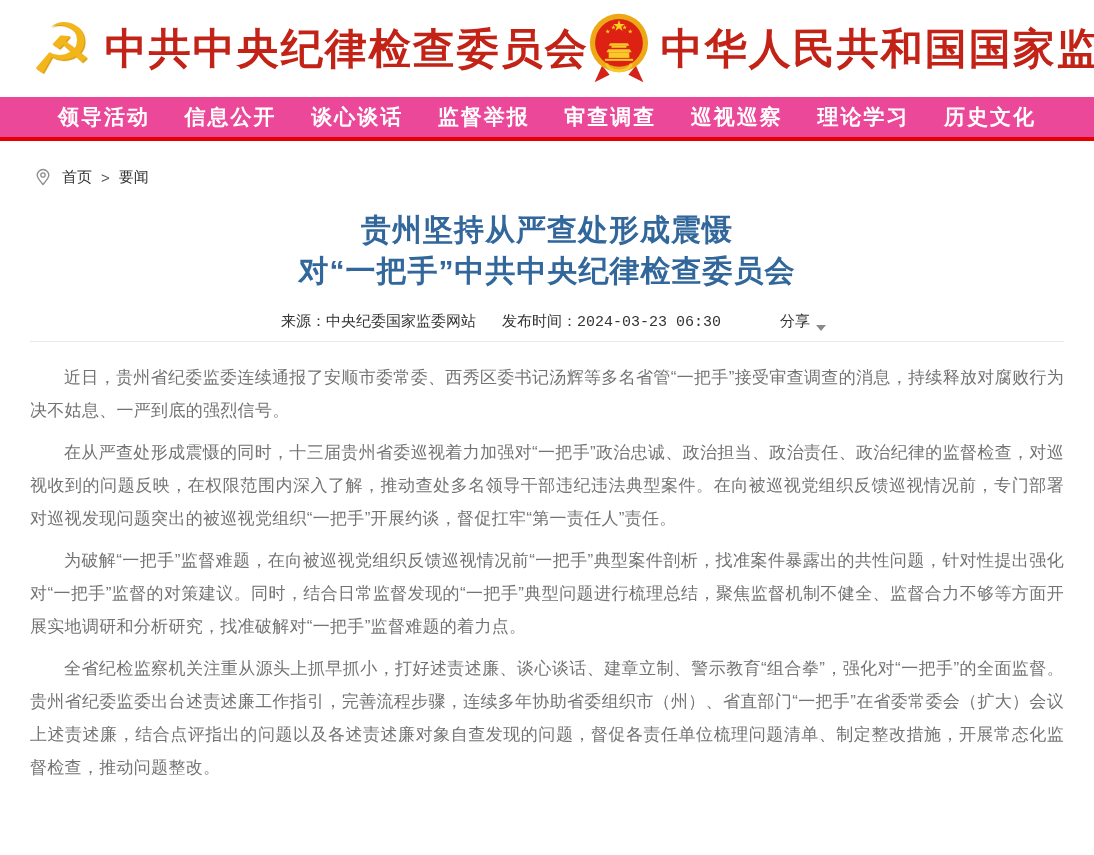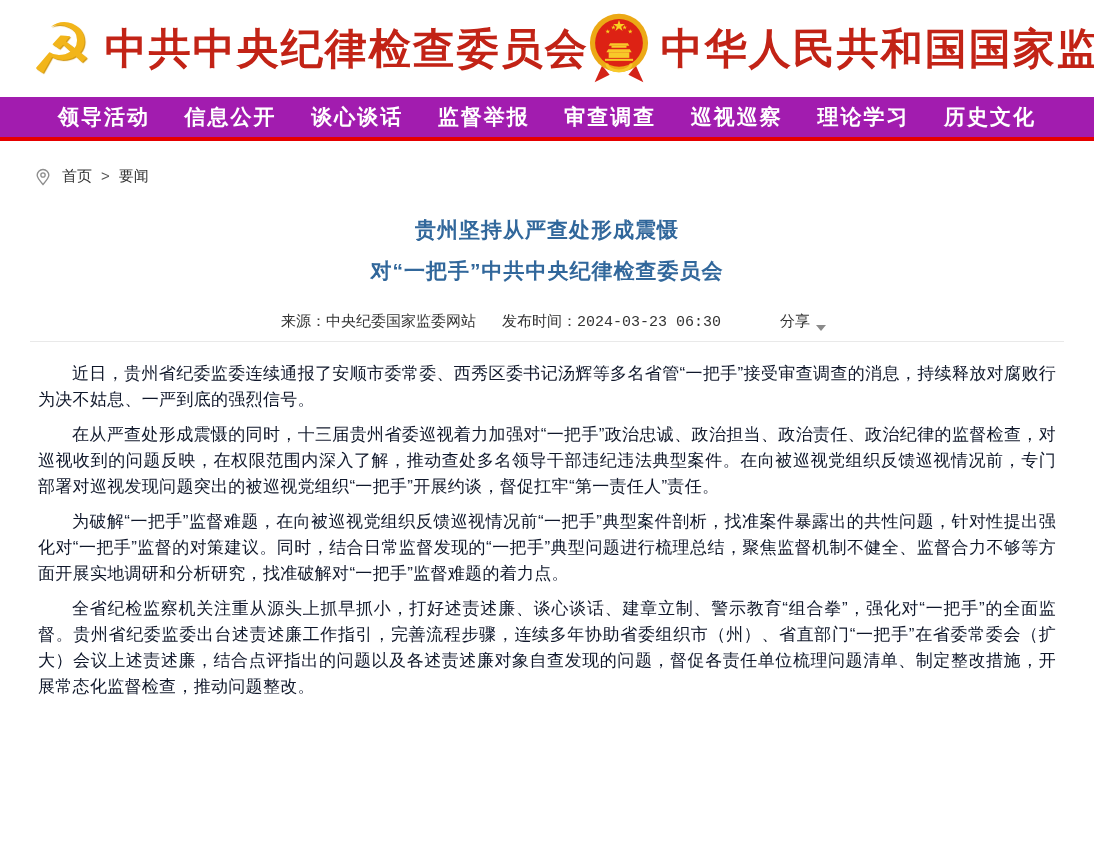--- a/index.html
+++ b/index.html
@@ -9,48 +9,48 @@
   
   .site-header { height:97px; display:flex; align-items:center;
                  justify-content:space-between; padding:0 34px 0 30px; background:#fff; }
   .logo-group { display:flex; align-items:center; gap:12px; cursor:pointer; }
   .party-emblem { font-size:70px; line-height:74px; color:#f2b51a;
                   text-shadow:1px 1px 1px #cf940c; }
   .site-title { font-size:42px; font-weight:bold; color:#c22316; letter-spacing:2px;
                 font-family:"Liberation Serif", serif; white-space:nowrap; }
 
   
-  .main-nav { height:44px; background:#a21caf; border-bottom:4px solid #e60000;
+  .main-nav { height:44px; background:#ec4899; border-bottom:4px solid #e60000;
               display:flex; align-items:center; justify-content:space-between;
               padding:0 58px;gap:12px; }
   .nav-item { color:#ffffff; font-size:21px; font-weight:bold; letter-spacing:2px;
               text-decoration:none; cursor:pointer; white-space:nowrap; }
 
   
-  .breadcrumb { display:flex; gap:9px; margin:26px 0 0 33px;
+  .breadcrumb { display:flex; align-items:center; gap:9px; margin:26px 0 0 33px;
                 font-size:15px; color:#333; }
   .pin-icon { flex:0 0 auto; display:block; }
   .crumb-link { color:#333; cursor:pointer; text-decoration:none; }
   .crumb-sep { color:#555; }
 
   
   main { padding:0 30px; }
   .article-title { margin-top:22px; text-align:center; color:#31679b;
-                   font-weight:bold; font-size:21px; line-height:41px; letter-spacing:1px; }
+                   font-weight:bold; font-size:30px; line-height:41px; letter-spacing:1px; }
   .meta-row { margin-top:21px; display:flex; justify-content:center; align-items:center;
               font-size:15px; color:#333; }
   .meta-item { margin:0 13px; white-space:nowrap;font-family:Liberation Mono, monospace; }
   .share { margin-left:46px; display:flex; align-items:flex-end; gap:6px; cursor:pointer; }
   .caret { width:0; height:0; border-left:5px solid transparent;
            border-right:5px solid transparent; border-top:6px solid #8a8a8a; margin-top:2px; }
   .meta-divider { border-bottom:1px solid #e9e9e9; margin-top:10px; }
 
   .article-body { padding-top:10px; }
-  .para { font-size:17px; line-height:26px; color:#0f172a; text-align:justify;
-          text-indent:2em; margin:9px 8px; letter-spacing:0.3px; }
+  .para { font-size:17px; line-height:33px; color:#737373; text-align:justify;
+          text-indent:2em; margin:9px 0; letter-spacing:0.3px; }
 </style>
 </head>
 <body>
 
 <header class="site-header">
   <div class="logo-group">
     <span class="party-emblem">☭</span>
     <div class="site-title">中共中央纪律检查委员会</div>
   </div>
   <div class="logo-group">

